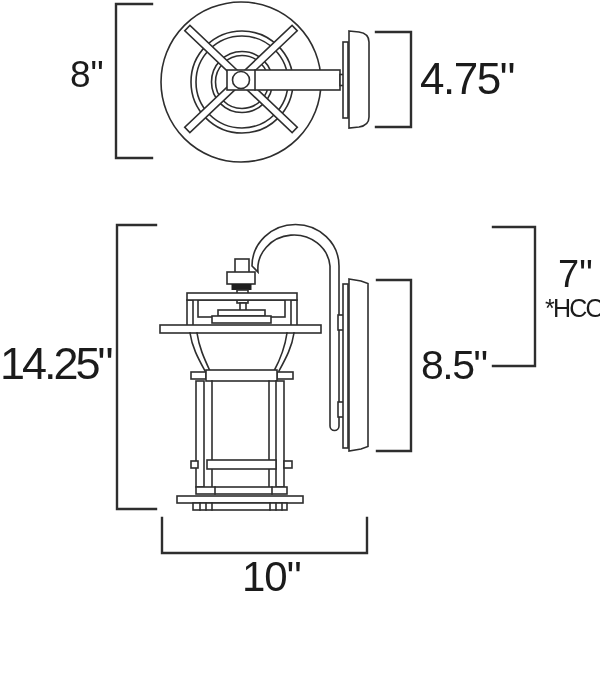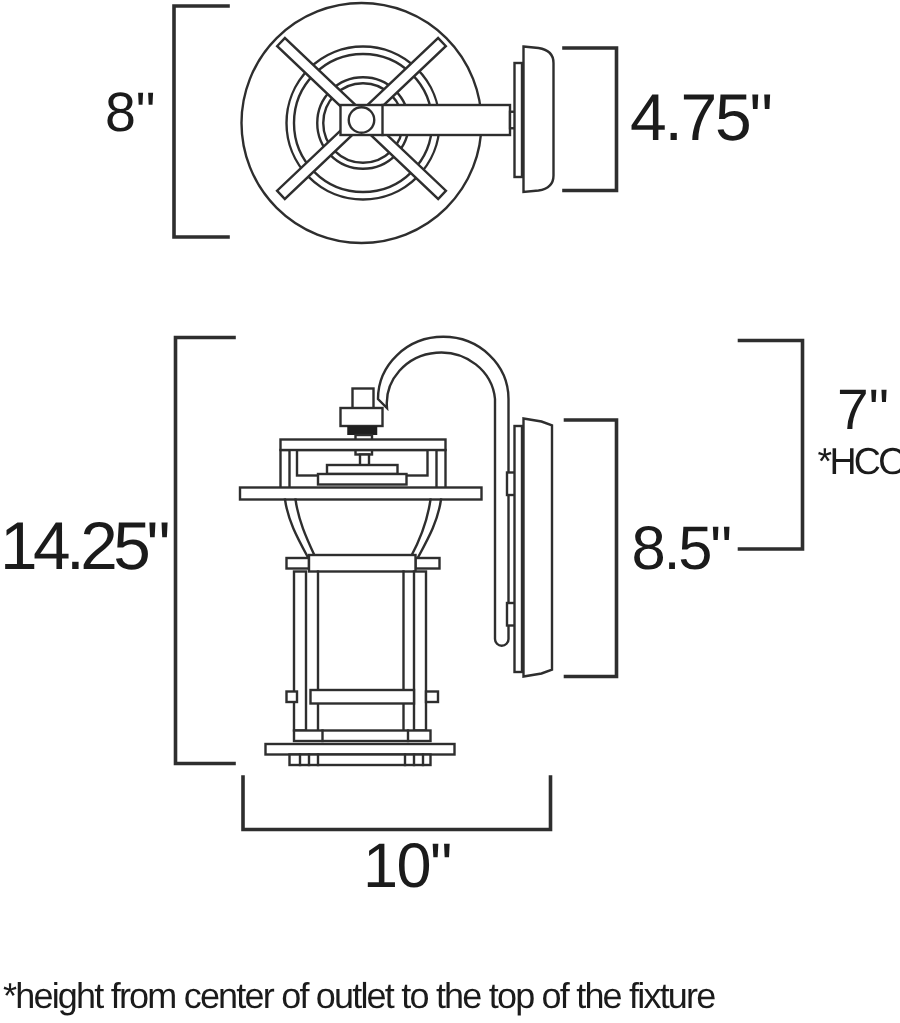--- a/index.html
+++ b/index.html
@@ -123,14 +123,13 @@
     </g>
   </svg>
 
   <div class="lbl" id="lbl-8">8"</div>
   <div class="lbl" id="lbl-475">4.75"</div>
   <div class="lbl" id="lbl-1425">14.25"</div>
   <div class="lbl" id="lbl-85">8.5"</div>
   <div class="lbl" id="lbl-7">7"</div>
   <div class="lbl" id="lbl-hco">*HCO</div>
   <div class="lbl" id="lbl-10">10"</div>
-  <div class="lbl" id="lbl-foot">*height from center of outlet to the top of the fixture</div>
 </div>
 
 </body></html>

